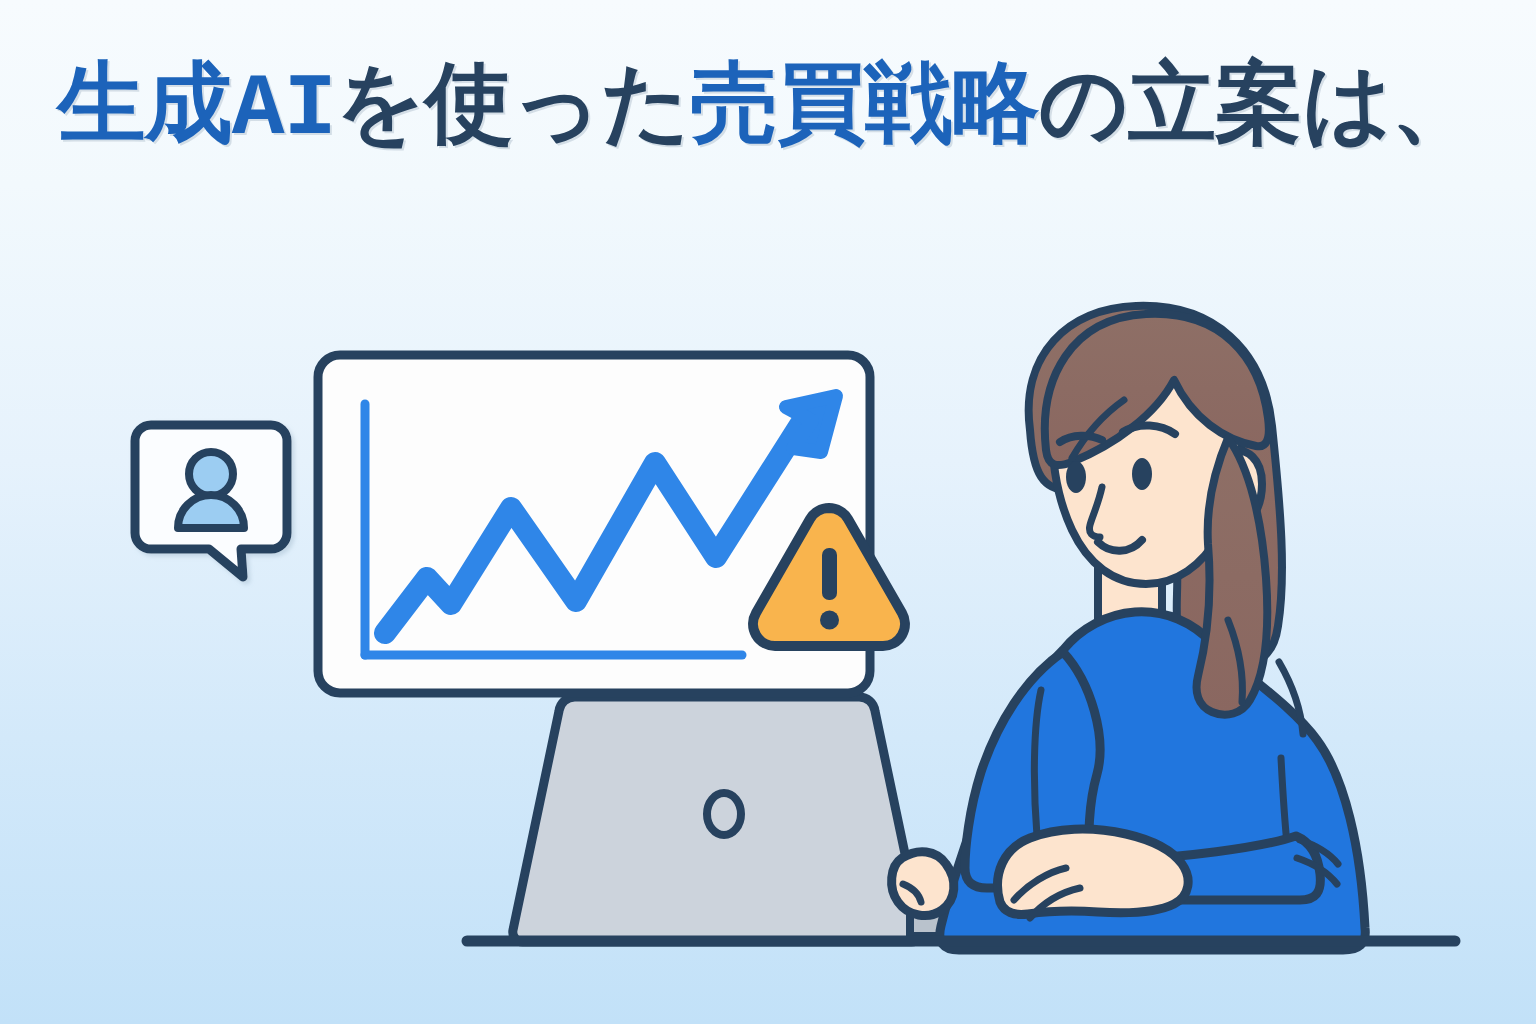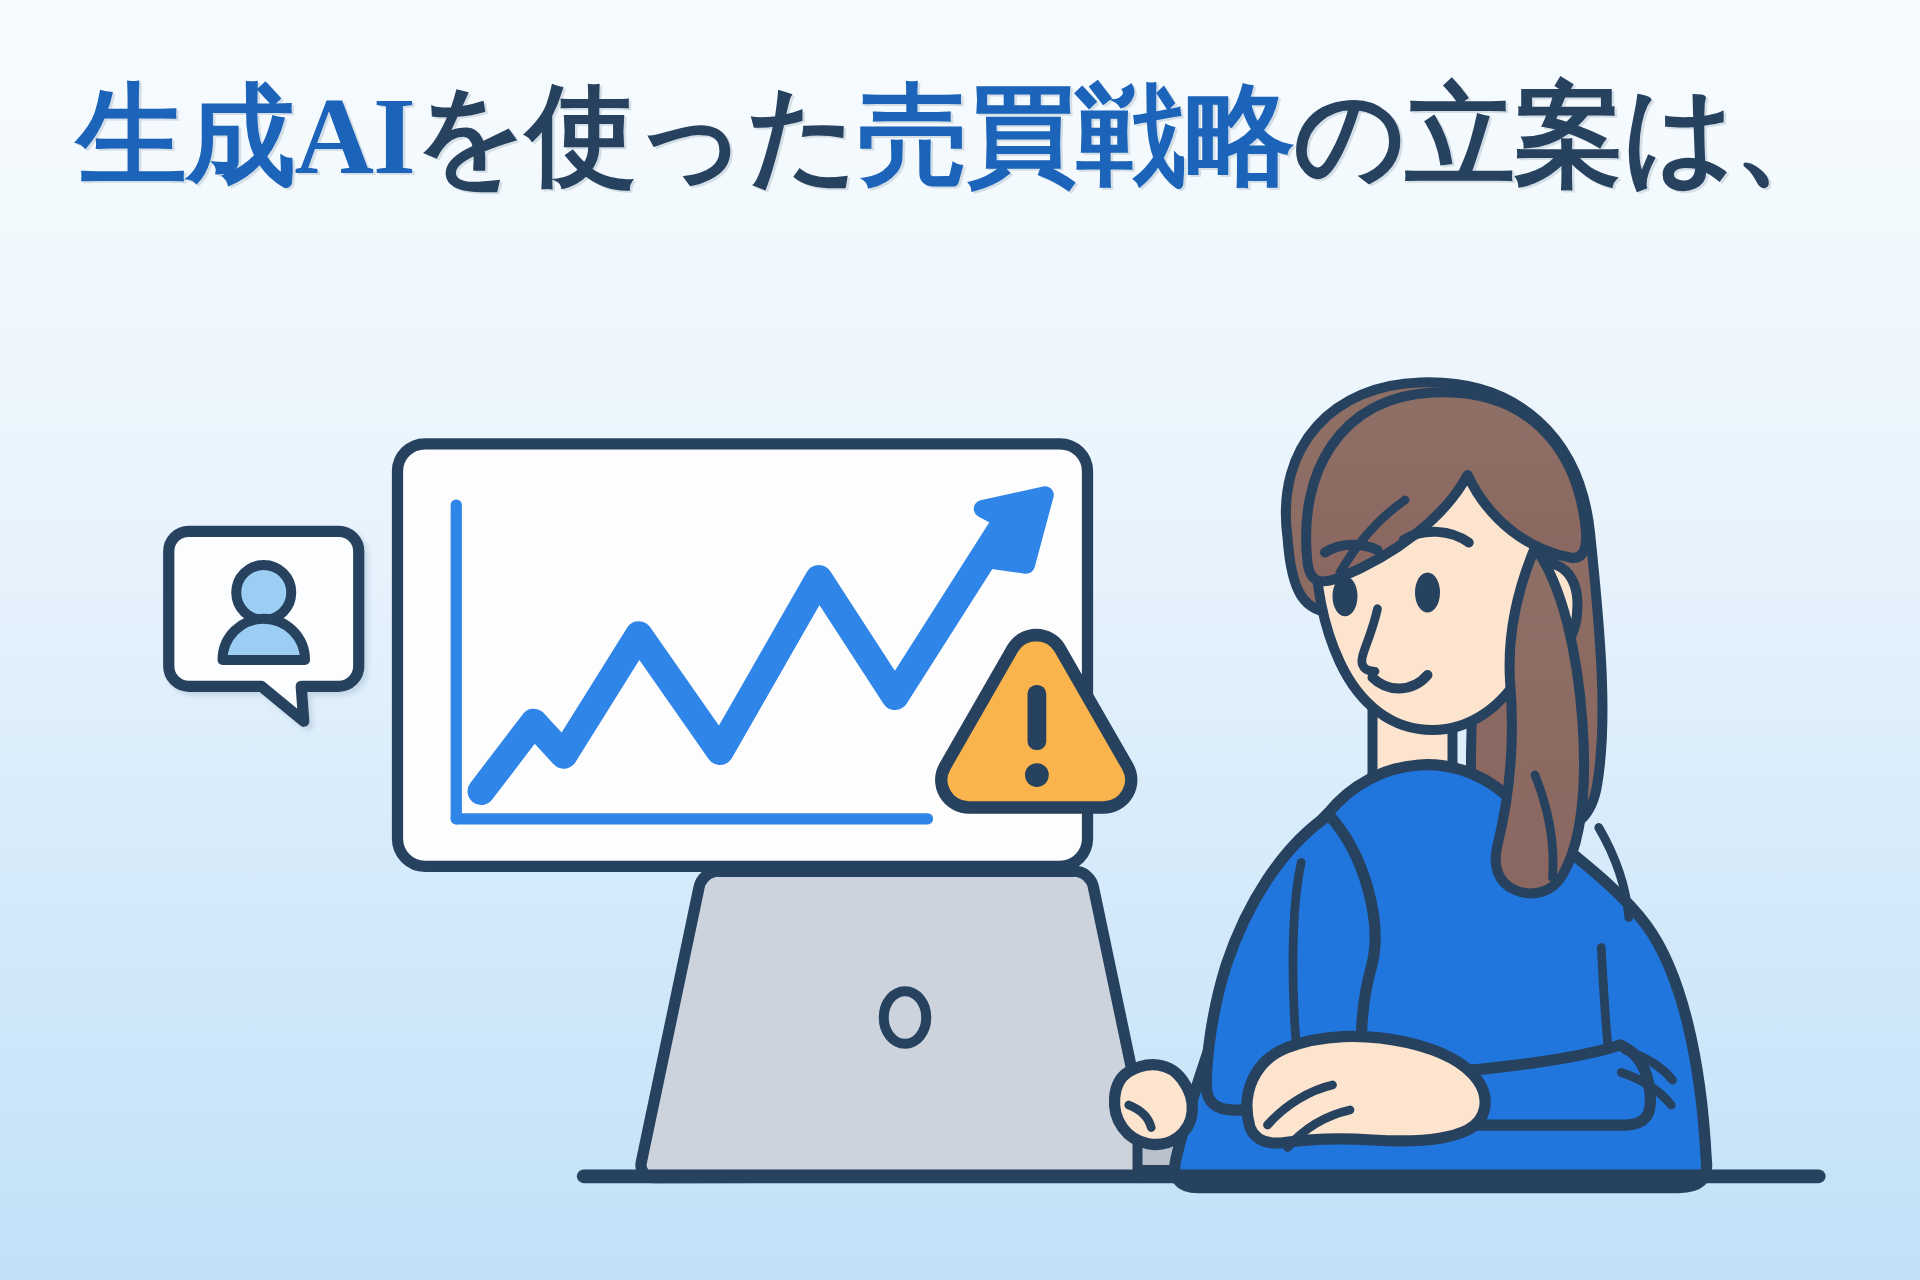--- a/index.html
+++ b/index.html
@@ -5,21 +5,21 @@
   html, body {
     margin: 0;
     padding: 0;
     background: #ffffff;
   }
   #stage {
     position: relative;
     width: 1536px;
     height: 1024px;
     overflow: hidden;
-    font-family: Liberation Serif, serif;
+    font-family: Liberation Mono, monospace;
   }
   #bg {
     position: absolute;
     inset: 0;
     background: linear-gradient(to bottom, #f7fbfe 0%, #f2f9fd 18%, #e6f2fc 45%, #d3e9fa 72%, #c2e1f8 100%);
   }
   .title-wrap {
     position: absolute;
     left: 0;
     top: 62px;

